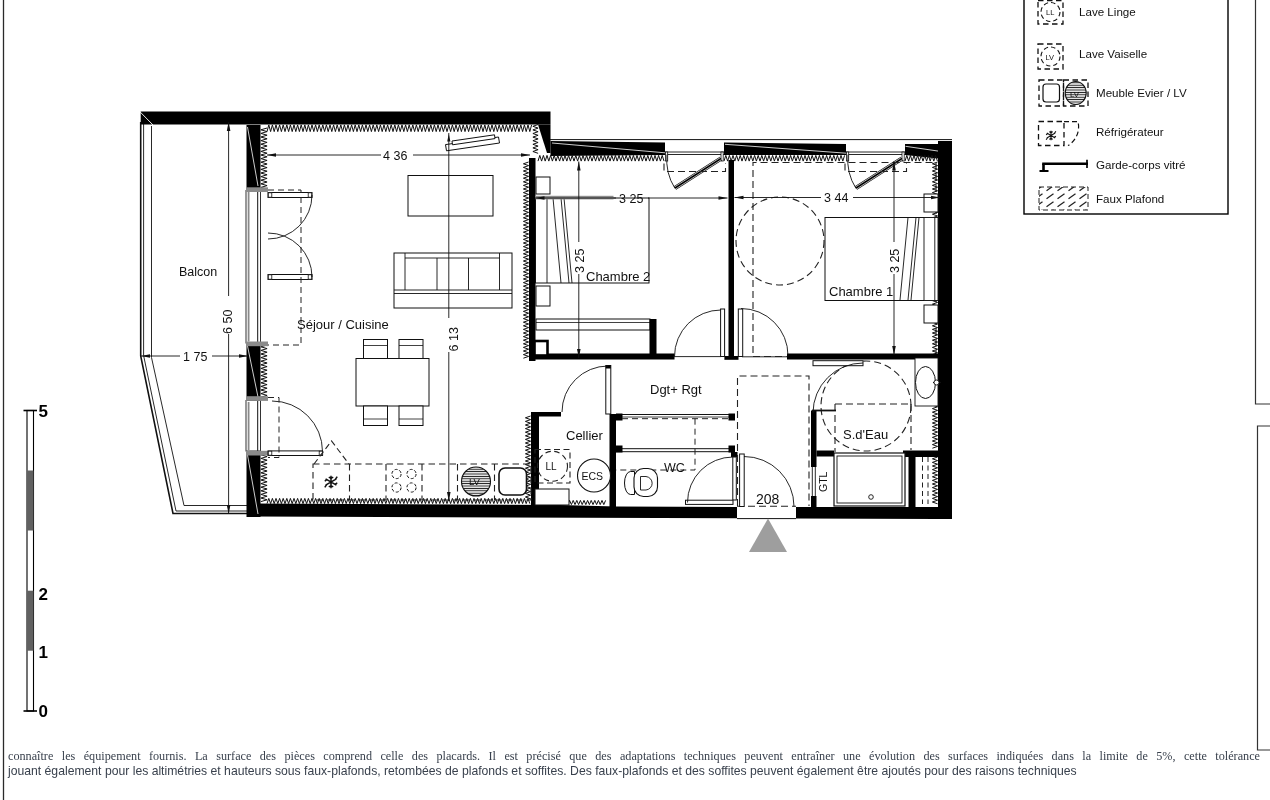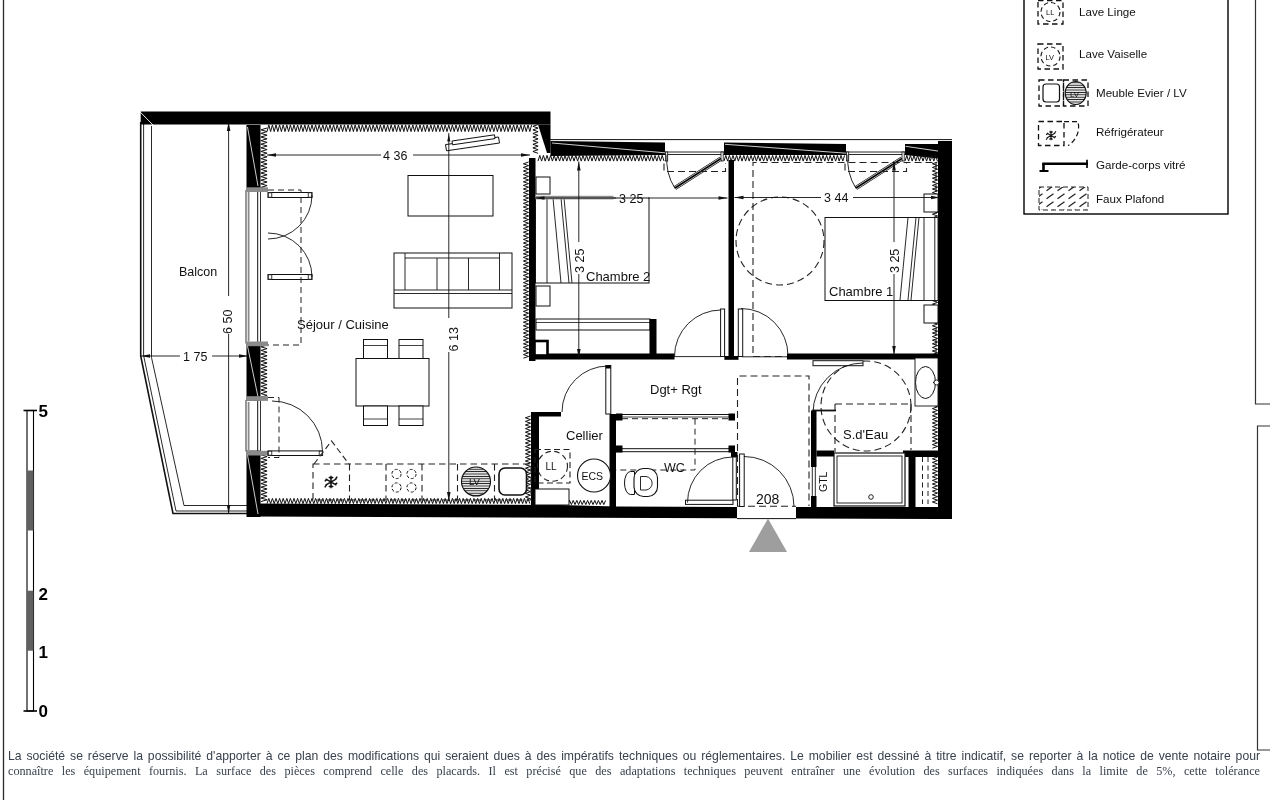--- a/index.html
+++ b/index.html
@@ -487,16 +487,16 @@
 <rect x="1039" y="187" width="49" height="23" fill="url(#hatchfp)" stroke="#222" stroke-width="1" stroke-dasharray="5,3"></rect>
 <text x="1096" y="202.5" font-size="11.6" fill="#111">Faux Plafond</text>
 
 <path d="M1255.5,0 V404 H1270" fill="none" stroke="#333" stroke-width="1.2"></path>
 
 <path d="M1270,426 H1257.5 V750 H1270" fill="none" stroke="#333" stroke-width="1.2"></path>
 
 </svg>
 
 <div style="position:absolute;left:8px;top:749px;width:1252px;font-size:12.2px;line-height:15.2px;color:#39414d;">
-<div style="text-align:justify;text-align-last:justify;">La société se réserve la possibilité d'apporter à ce plan des modifications qui seraient dues à des impératifs techniques ou réglementaires. Le mobilier est dessiné à titre indicatif, se reporter à la notice de vente notaire pour</div>
 <div style="text-align:justify;text-align-last:justify;font-family:Liberation Serif, serif;">connaître les équipement fournis. La surface des pièces comprend celle des placards. Il est précisé que des adaptations techniques peuvent entraîner une évolution des surfaces indiquées dans la limite de 5%, cette tolérance</div>
+<div>jouant également pour les altimétries et hauteurs sous faux-plafonds, retombées de plafonds et soffites. Des faux-plafonds et des soffites peuvent également être ajoutés pour des raisons techniques</div>
 </div>
 </div>
 
 </body></html>

